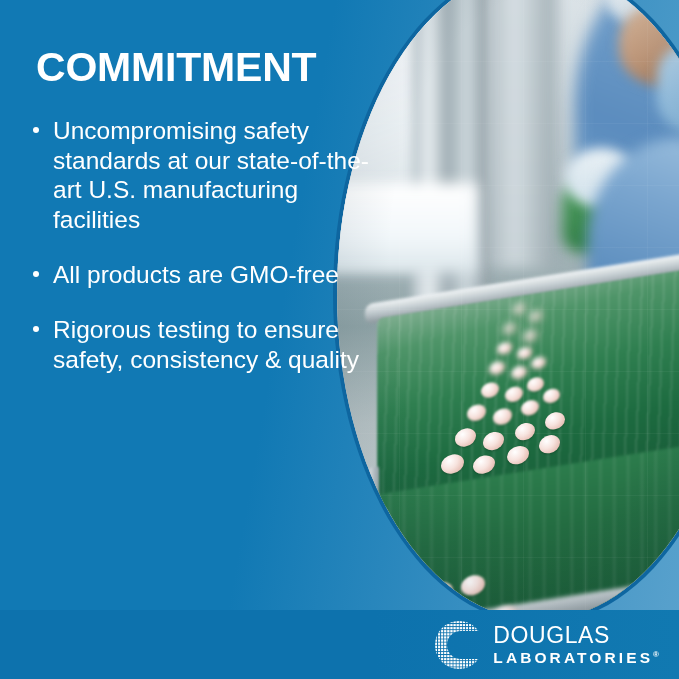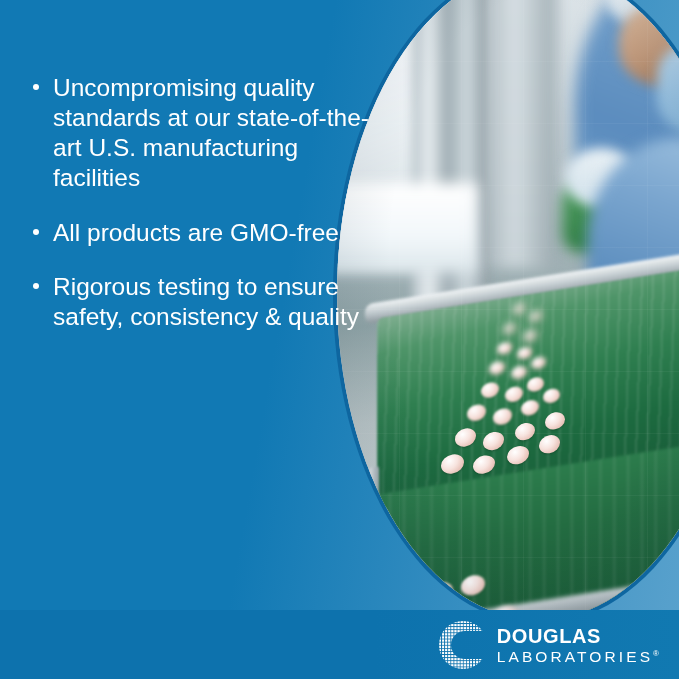--- a/index.html
+++ b/index.html
@@ -180,24 +180,24 @@
   .logo{
     position:absolute;right:20px;top:620px;
     display:flex;align-items:center;gap:9px;
     z-index:8;
   }
   .logo-mark{
     position:relative;width:50px;height:50px;flex:0 0 auto;
   }
   .logo-text{display:flex;flex-direction:column;line-height:1;}
   .logo-title{
-    color:#ffffff;font-weight:700;font-size:20px;letter-spacing:.6px;
+    color:#ffffff;font-weight:400;font-size:23px;letter-spacing:.6px;
   }
   .logo-sub{
-    color:#ffffff;font-weight:400;font-size:15.5px;letter-spacing:3.1px;
+    color:#ffffff;font-weight:700;font-size:15.5px;letter-spacing:3.1px;
     margin-top:3px;white-space:nowrap;
   }
   .logo-sub sup{font-size:8px;vertical-align:super;letter-spacing:0;}
 
   
   .content{position:absolute;left:0;top:0;width:380px;z-index:5;}
   .headline{
     margin:0;padding:46px 0 0 36px;
     color:#ffffff;font-weight:700;font-size:41px;line-height:1.04;
     letter-spacing:-.2px;
@@ -281,24 +281,25 @@
 
       </div>
 
       <div class="photo-soft"></div>
       <div class="photo-vig"></div>
     </div>
   </div>
 
   <div class="content">
     <h1 class="headline">
+      <span>COMMITMENT</span>
     </h1>
 
     <ul class="bullets">
-      <li>Uncompromising quality standards at our state-of-the-art U.S. manufacturing facilities</li>
+      <li>Uncompromising safety standards at our state-of-the-art U.S. manufacturing facilities</li>
       <li>All products are GMO-free</li>
       <li>Rigorous testing to ensure safety, consistency &amp; quality</li>
     </ul>
   </div>
 
   <div class="footer">
     <div class="footer-sheen"></div>
   </div>
 
   <div class="logo">

